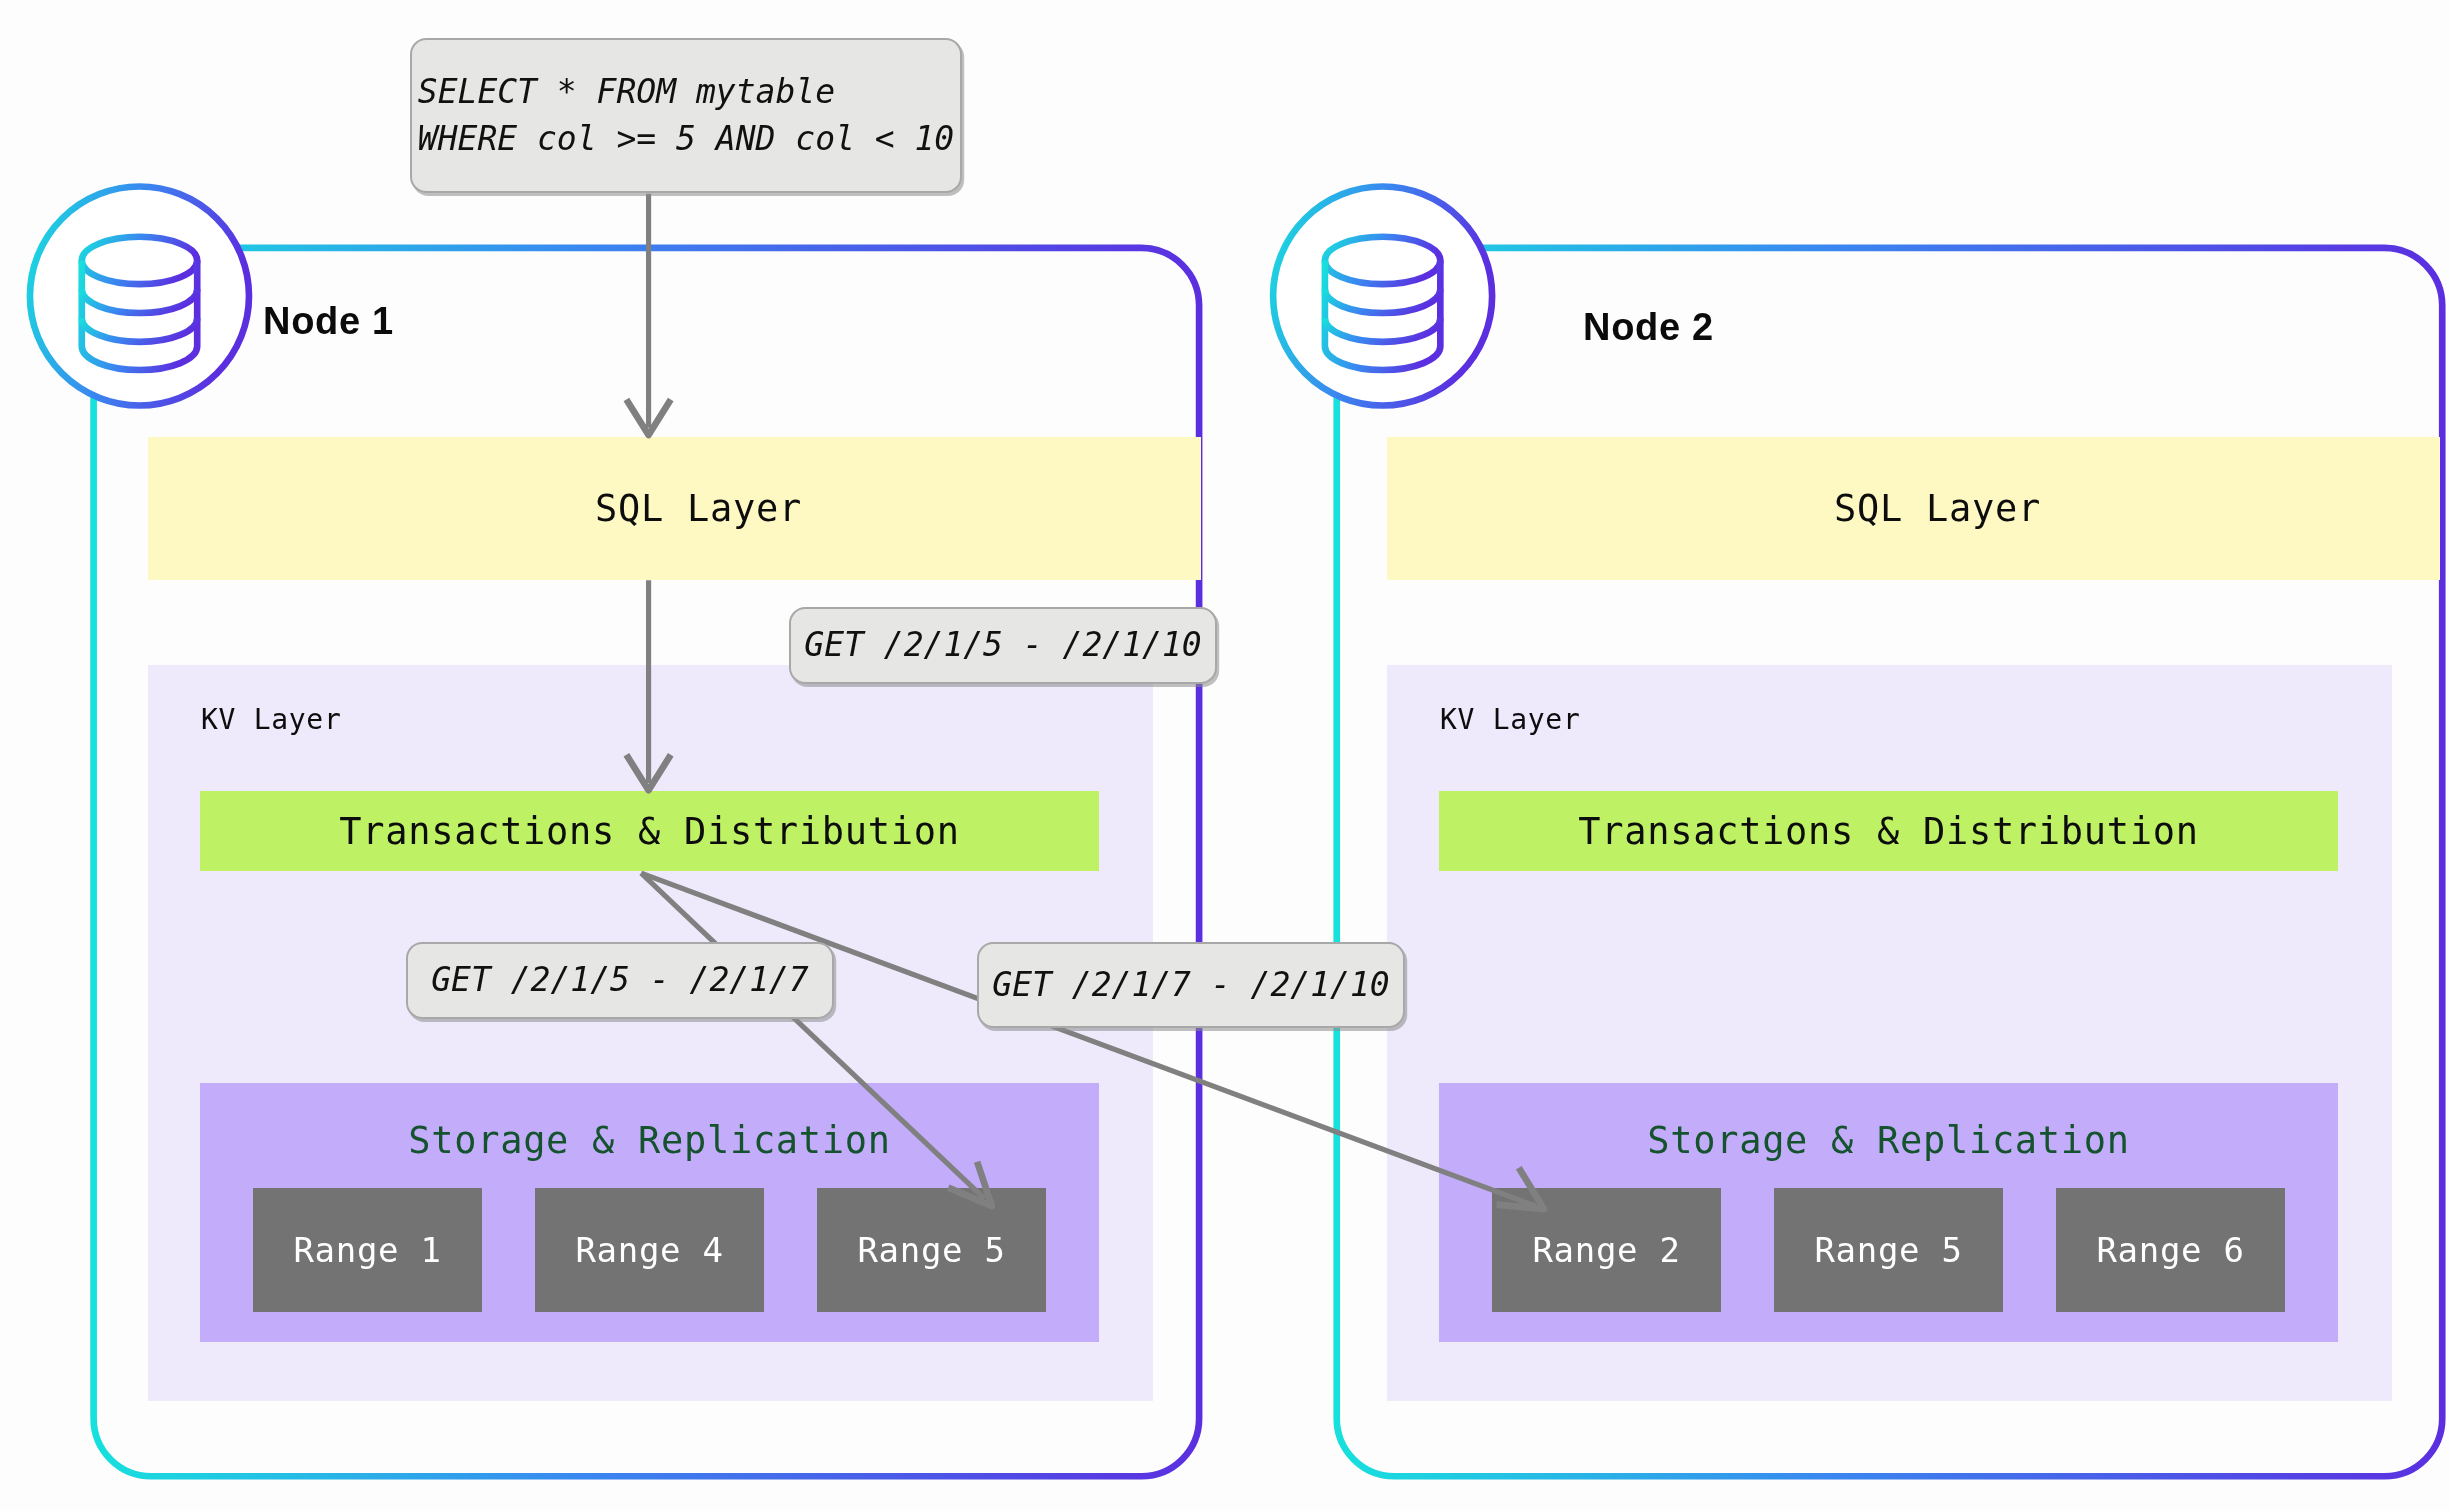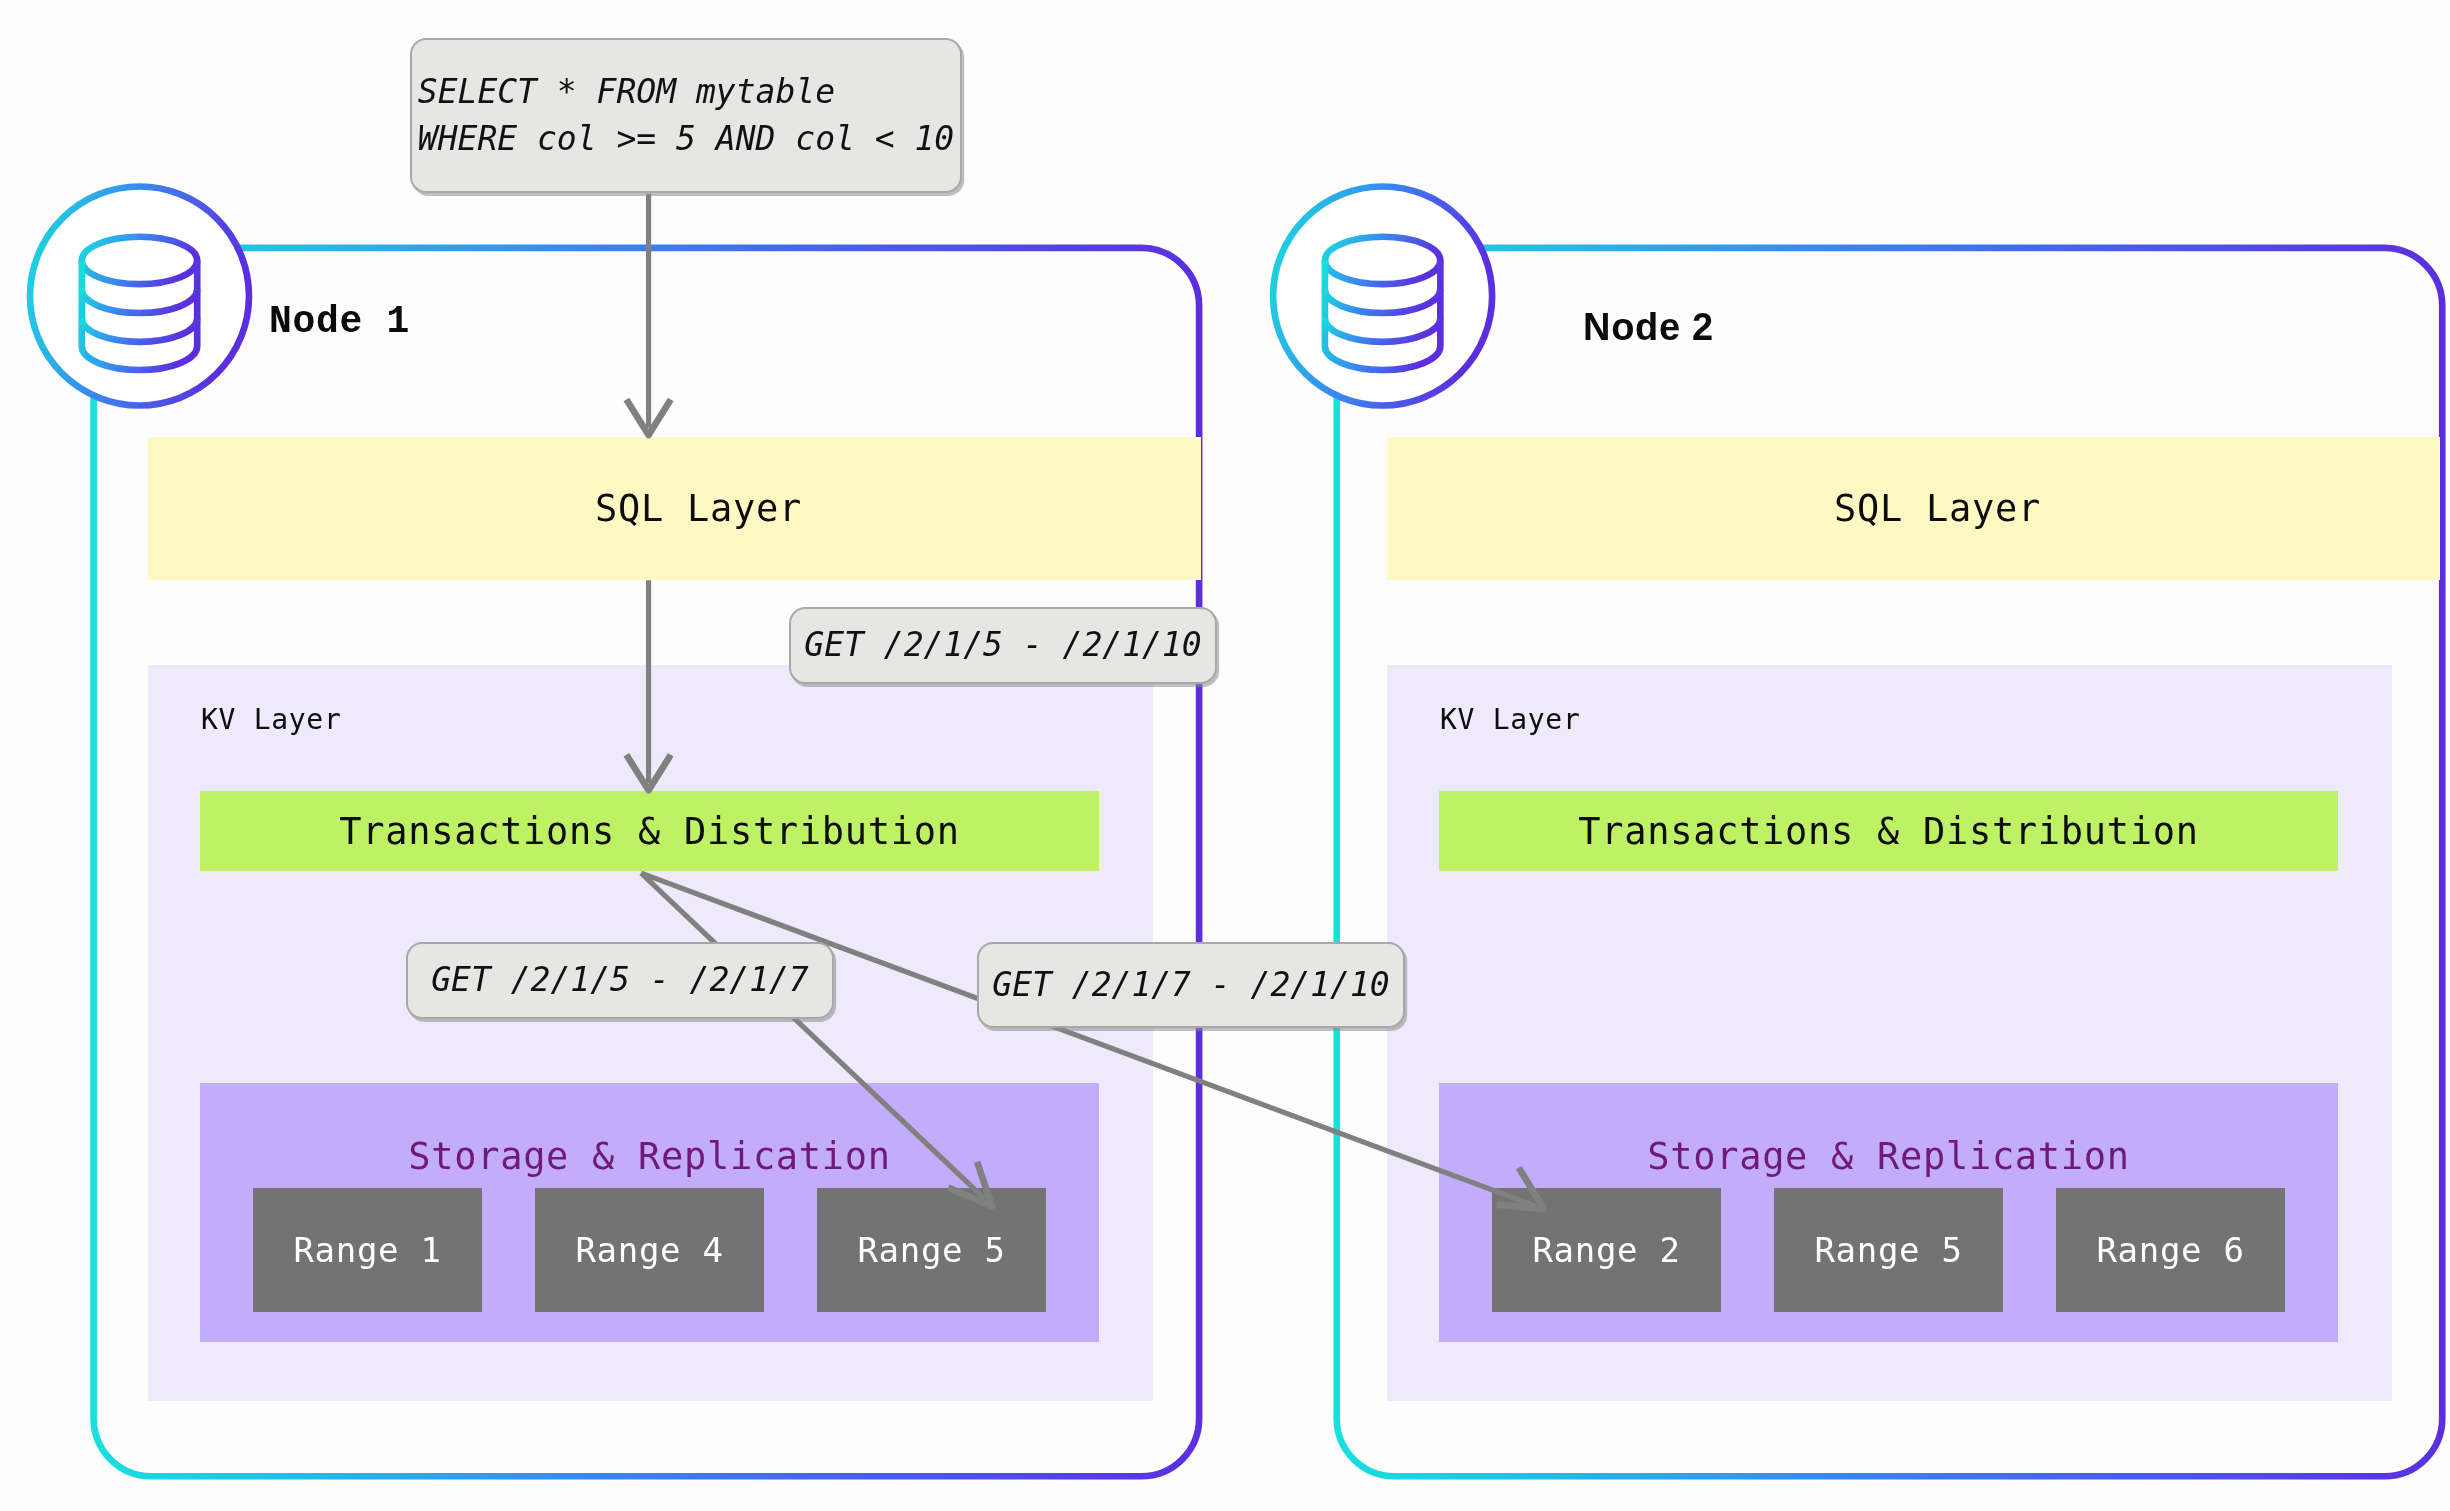--- a/index.html
+++ b/index.html
@@ -101,23 +101,22 @@
     position: absolute;
     background: #c3acfa;
   }
   .storage-box .storage-title {
     position: absolute;
     left: 0; right: 0;
     top: 36px;
     text-align: center;
     font-family: "DejaVu Sans Mono", monospace;
     font-size: 37px;
-    color: #701a75;
-    letter-spacing: 0.7px;
-    margin-top: 16px;
+    color: #14532d;
+    letter-spacing: 0.7px;
   }
   .range-row {
     position: absolute;
     left: 0; right: 0;
     bottom: 30px;
     height: 124px;
     display: flex;
     justify-content: space-evenly;
     align-items: center;
   }
@@ -185,21 +184,21 @@
         <stop offset="50%" stop-color="#3a86f0"></stop>
         <stop offset="100%" stop-color="#5b2fe0"></stop>
       </linearGradient>
     </defs>
 
     <rect x="126" y="335" width="1494" height="1660" rx="78" ry="78" fill="none" stroke="url(#frameGrad1)" stroke-width="9"></rect>
 
     <rect x="1806" y="335" width="1494" height="1660" rx="78" ry="78" fill="none" stroke="url(#frameGrad2)" stroke-width="9"></rect>
   </svg>
 
-  <div class="node-title" style="left:269px; top:300px;font-family:Liberation Mono, monospace;">Node 1</div>
+  <div class="node-title" style="left:263px; top:300px;">Node 1</div>
 
   <div class="sql-band" style="left:148px; top:437px; width:1005px; height:143px;">
     <span class="band-label">SQL Layer</span>
   </div>
 
   <div class="kv-panel" style="left:148px; top:665px; width:1005px; height:736px;">
     <span class="kv-title">KV Layer</span>
 
     <div class="txn-bar" style="left:52px; top:126px; width:899px; height:80px;">
       <span class="bar-label">Transactions &amp; Distribution</span>

